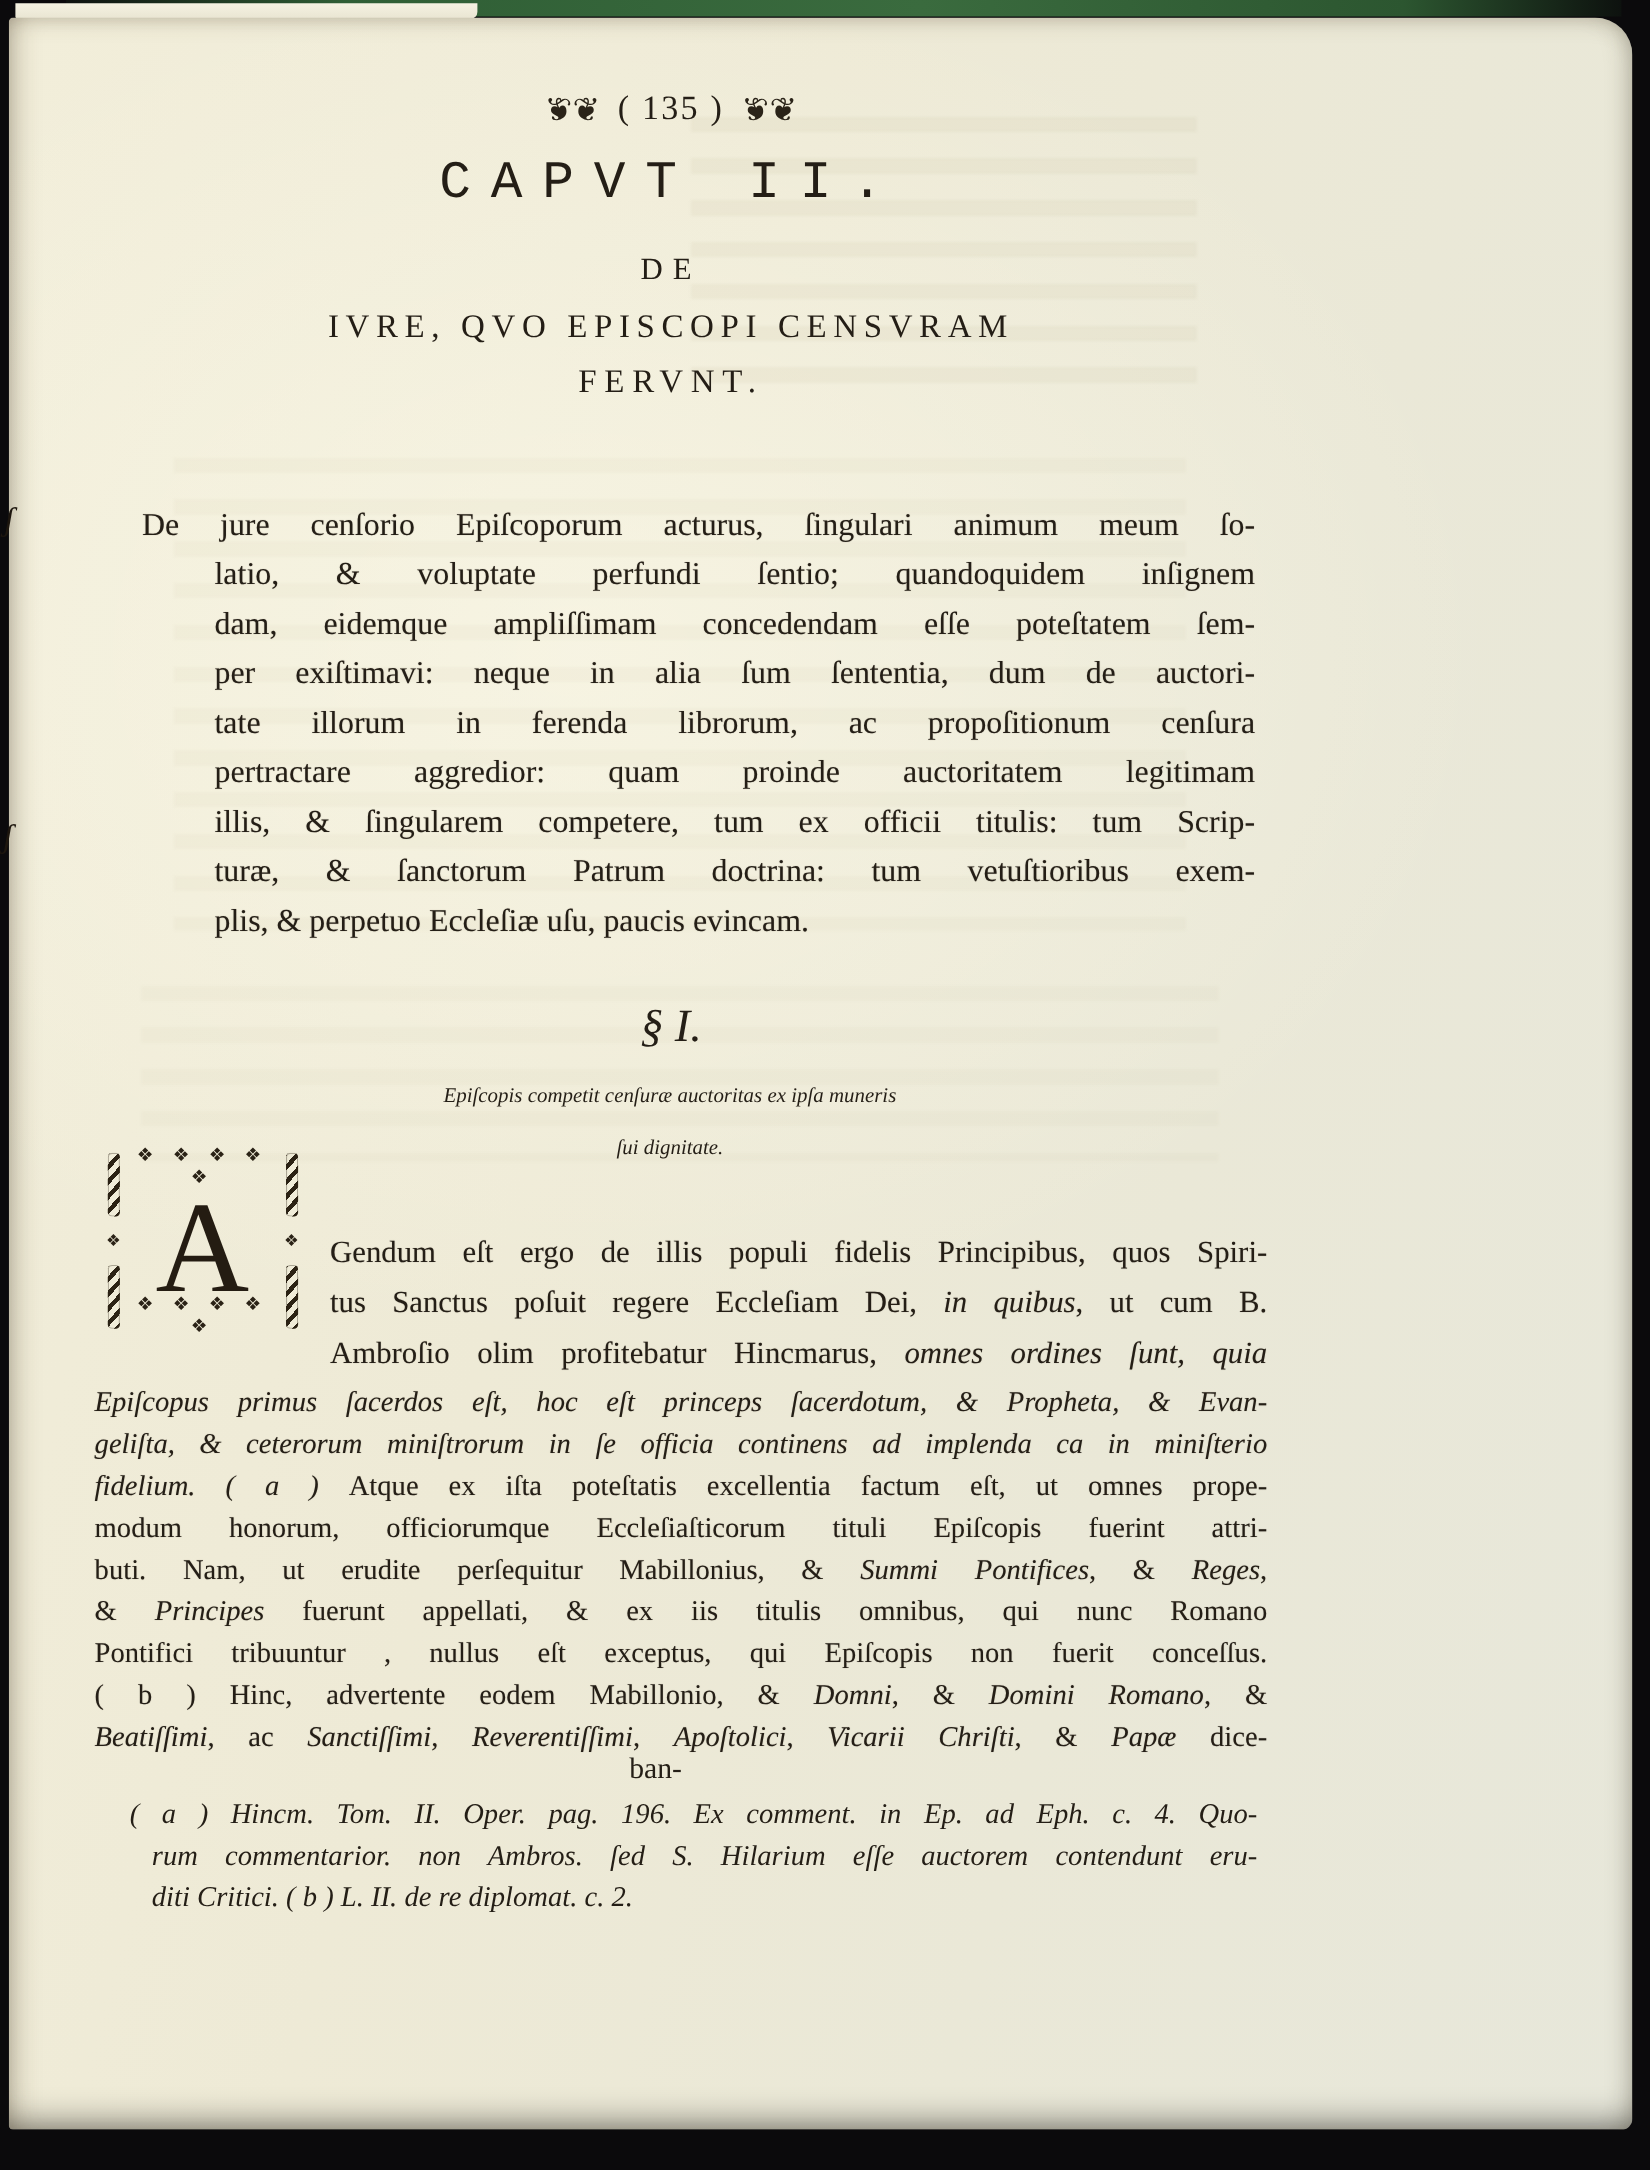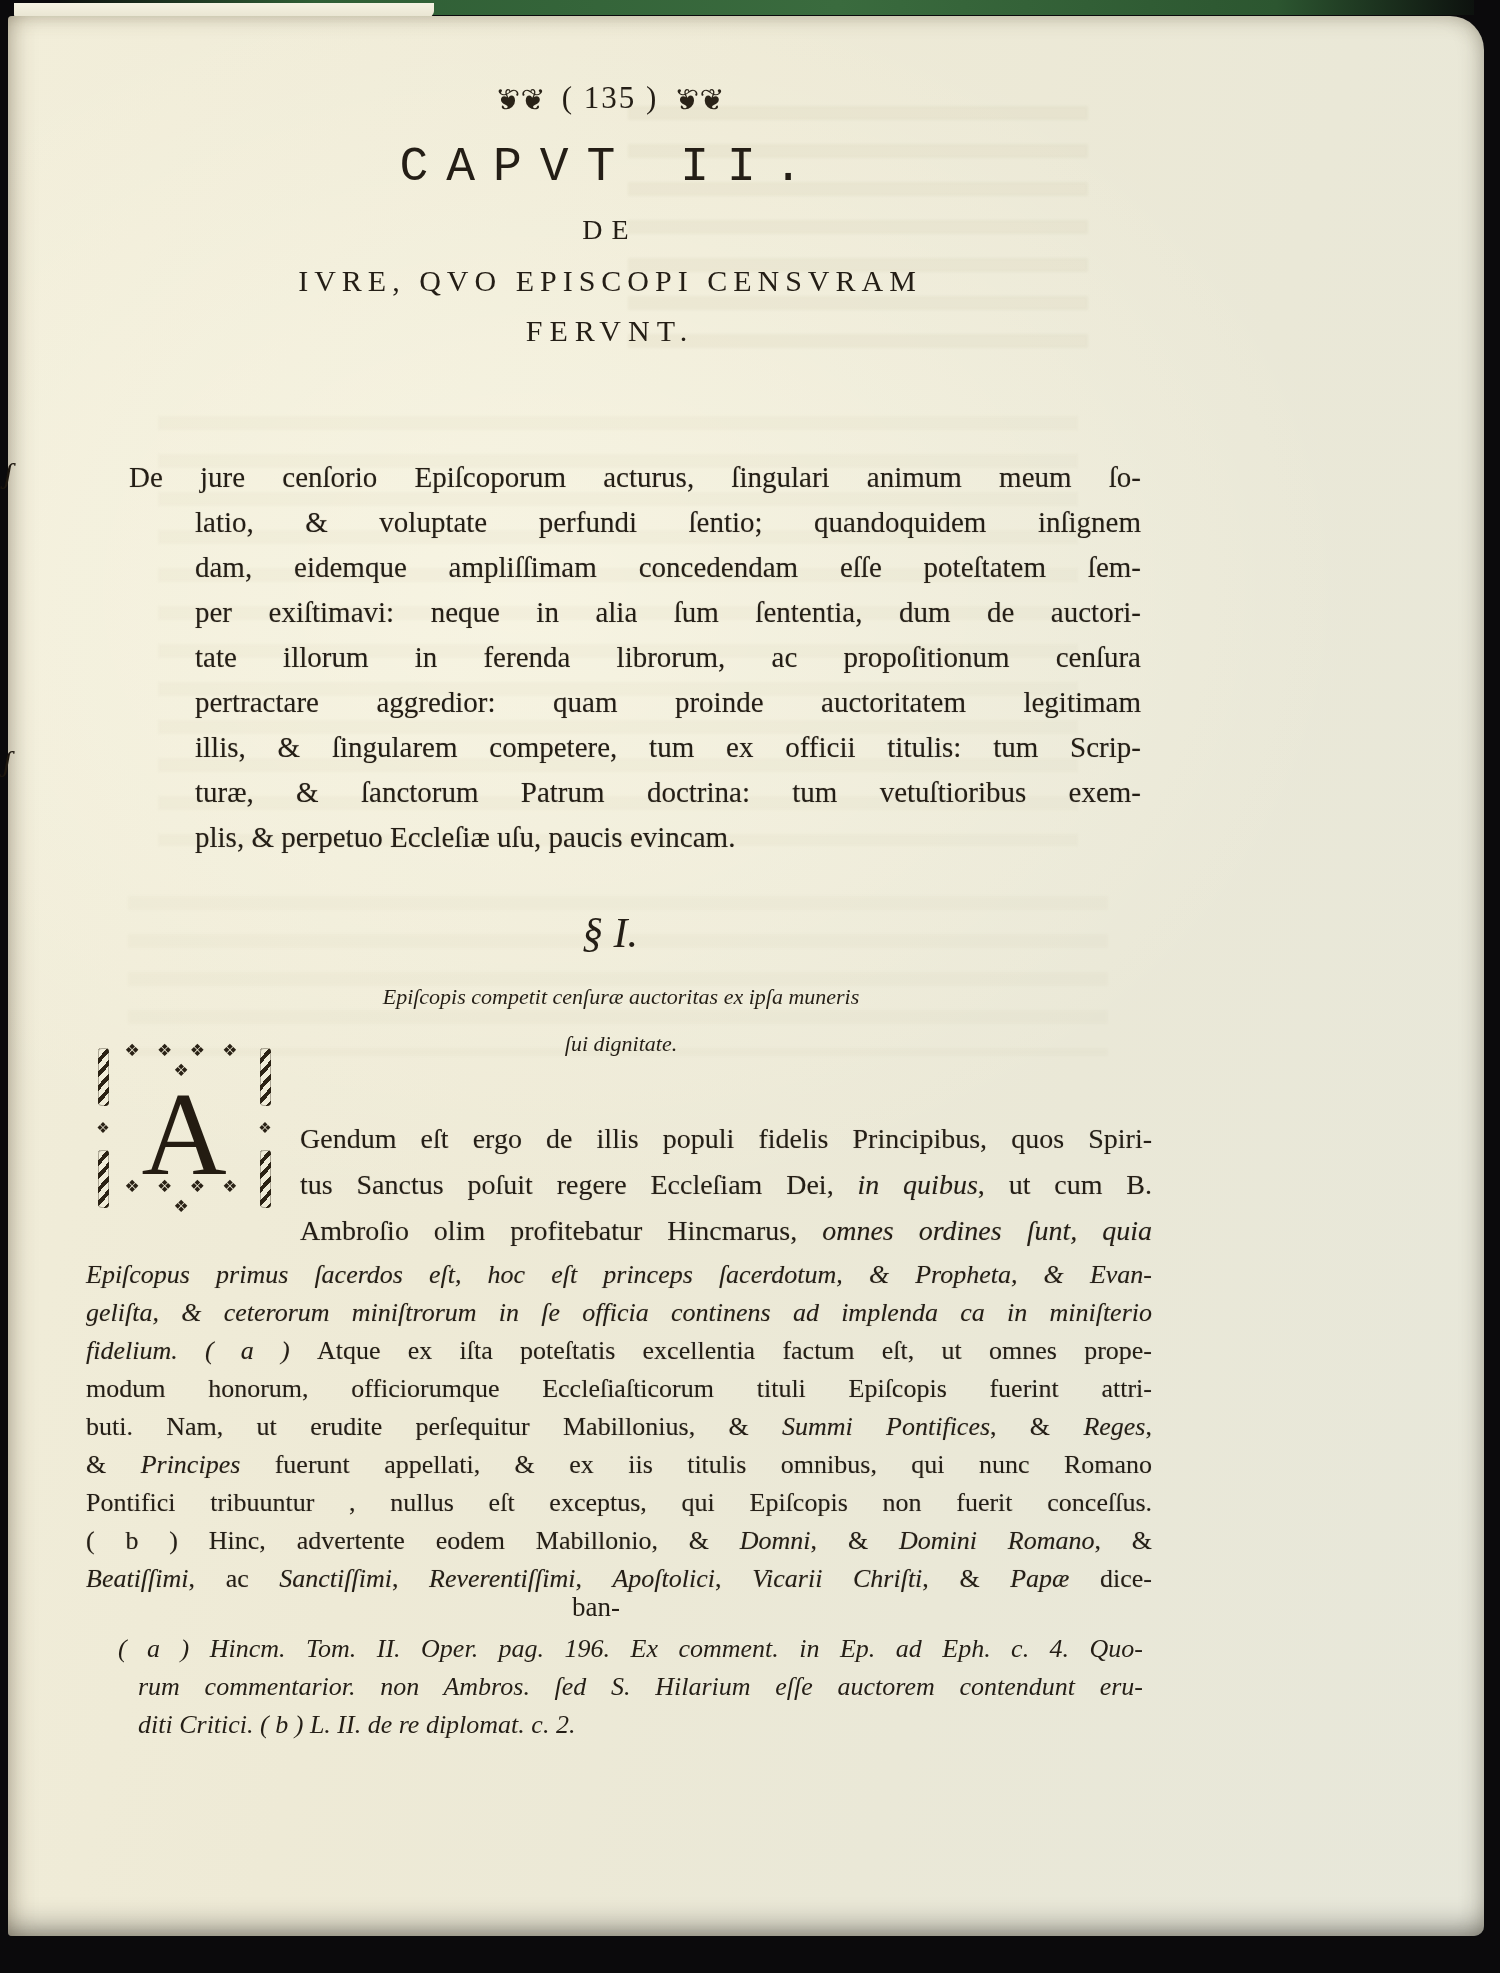--- a/index.html
+++ b/index.html
@@ -29,32 +29,32 @@
   .bleed{
     position:absolute;opacity:.55;filter:blur(1.5px);pointer-events:none;
     background:repeating-linear-gradient(180deg, rgba(158,146,104,.14) 0 14px, rgba(158,146,104,0) 14px 38px);
   }
   .head-block{left:82px;top:64px;width:1040px;text-align:center;}
   .orn-line{font-size:30px;letter-spacing:2px;color:#241e16;}
   .orn{font-family:"DejaVu Sans",sans-serif;font-size:30px;position:relative;top:2px;color:#2a2318;}
   .orn.flip{display:inline-block;transform:scaleX(-1);}
   .page-num{padding:0 14px;font-size:31px;}
   .chapter{margin-top:24px;font-size:48px;letter-spacing:18px;font-weight:normal;font-family:Liberation Mono, monospace;}
-  .de{margin-top:20px;font-size:28px;letter-spacing:9px;}
+  .de{margin-top:36px;font-size:28px;letter-spacing:9px;}
   .t1{margin-top:18px;font-size:30px;letter-spacing:6px;}
   .t2{margin-top:16px;font-size:30px;letter-spacing:7px;}
   .tline{text-align:justify;text-align-last:justify;white-space:normal;}
   .tline.last{text-align-last:left;}
   .it{font-style:italic;}
   .para1{left:87px;top:439px;width:1046px;font-size:29px;line-height:45px;
          text-shadow:0 0 1px rgba(40,30,18,.35);}
   .para1 .tline{padding-left:66px;margin-left:34px;}
   .para1 .tline:first-child{padding-left:0;}
   .secmark{left:82px;top:893px;width:1040px;text-align:center;font-size:42px;font-style:italic;}
-  .sechead{left:188px;top:957px;width:850px;font-size:22px;line-height:47px;font-style:italic;font-family:Liberation Serif, serif;}
+  .sechead{left:176px;top:957px;width:850px;font-size:19px;line-height:47px;font-style:italic;font-family:Liberation Serif, serif;}
   .sechead .tline{text-align:center;text-align-last:center;}
   .capframe{left:84px;top:1026px;width:184px;height:172px;}
   .capframe .row{position:absolute;left:26px;right:26px;text-align:center;
       font-family:"DejaVu Sans",sans-serif;font-size:17px;letter-spacing:6px;color:#2a2216;}
   .capframe .row.top{top:-2px;}
   .capframe .row.bot{bottom:-2px;}
   .braidcol{position:absolute;top:6px;bottom:6px;width:14px;display:flex;flex-direction:column;
       align-items:center;justify-content:space-between;}
   .braidcol.left{left:4px;} .braidcol.right{right:4px;}
   .braid{width:11px;height:58px;border-radius:4px;

